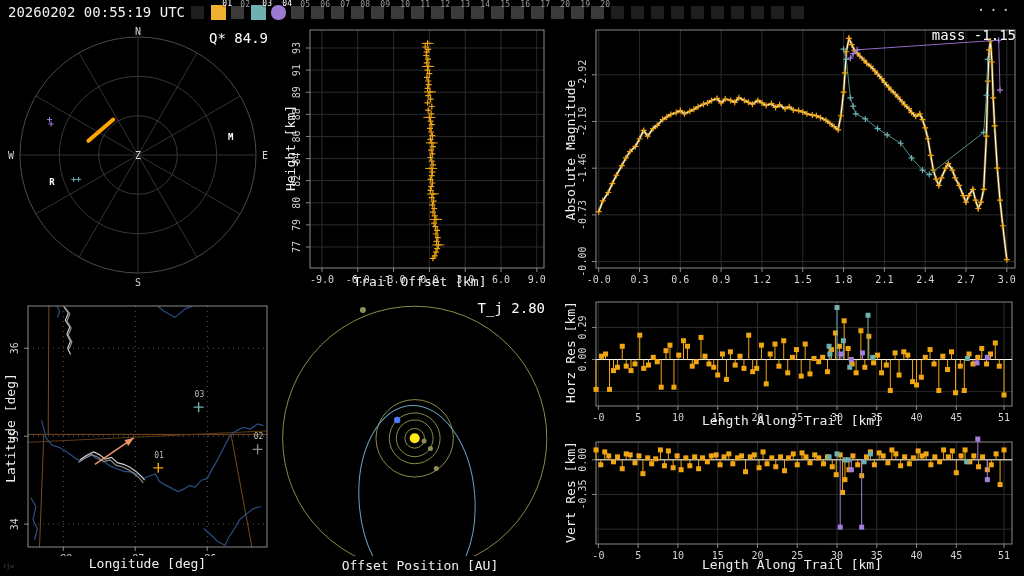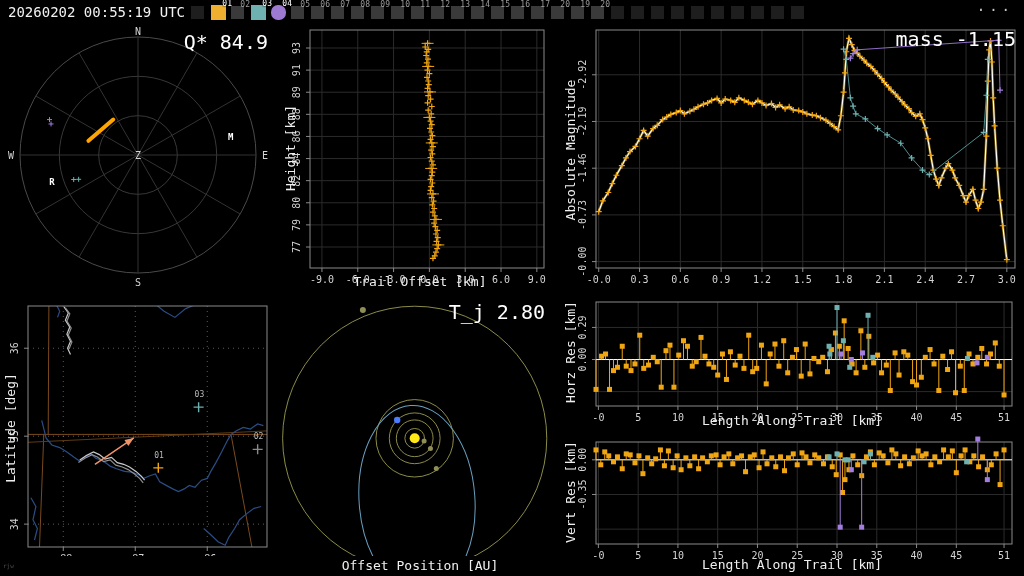--- a/index.html
+++ b/index.html
@@ -14,21 +14,21 @@
   .sqlbl{position:absolute;top:-5px;right:-6px;font-size:8px;line-height:8px;color:#9a9a9a;}
   .sq.active .sqlbl{color:#ffffff;text-shadow:0 0 2px #000,0 0 2px #000;}
   #menu-dots{position:absolute;right:10px;top:2px;font-size:14px;color:#c8c8c8;letter-spacing:4px;}
   svg{position:absolute;display:block;}
   svg text.tick{fill:#d4d4d4;font-family:"DejaVu Sans Mono",monospace;font-size:10px;}
   svg text.mark{fill:#ffffff;font-family:"DejaVu Sans Mono",monospace;font-size:9px;font-weight:bold;}
   svg text.maplbl{fill:#b8b8b8;font-family:"DejaVu Sans Mono",monospace;font-size:8px;}
   .lbl{position:absolute;font-size:13px;color:#efefef;white-space:nowrap;}
   .lbl.center{text-align:center;}
   .lbl.rot{transform:translate(-50%,-50%) rotate(-90deg);transform-origin:center;}
-  .ann{position:absolute;font-size:20px;color:#ffffff;white-space:nowrap;text-align:right;}
+  .ann{position:absolute;font-size:14px;color:#ffffff;white-space:nowrap;text-align:right;}
   #watermark{position:absolute;left:3px;top:562px;font-size:6px;color:#4a4a4a;}
 </style>
 </head>
 <body>
 
 <div id="app">
   <div id="topbar">
     <span id="timestamp">20260202 00:55:19 UTC</span>
     <div id="stations">
         <div class="sq off"></div>
@@ -1035,20 +1035,21 @@
 
   <div class="ann" style="left:140px;top:30px;width:128px">Q* 84.9</div>
 
   <div class="lbl rot" style="left:290px;top:148px">Height [km]</div>
   <div class="lbl center" style="left:280px;top:274px;width:280px">Trail Offset [km]</div>
 
   <div class="ann" style="left:820px;top:27px;width:196px">mass -1.15</div>
   <div class="lbl rot" style="left:570px;top:150px">Absolute Magnitude</div>
 
   <div class="lbl rot" style="left:10px;top:428px">Latitude [deg]</div>
+  <div class="lbl center" style="left:0;top:556px;width:295px">Longitude [deg]</div>
 
   <div class="ann" style="left:400px;top:300px;width:145px">T_j 2.80</div>
   <div class="lbl center" style="left:280px;top:558px;width:280px">Offset Position [AU]</div>
 
   <div class="lbl rot" style="left:570px;top:352px">Horz Res [km]</div>
   <div class="lbl center" style="left:560px;top:413px;width:464px">Length Along Trail [km]</div>
 
   <div class="lbl rot" style="left:570px;top:492px">Vert Res [km]</div>
   <div class="lbl center" style="left:560px;top:557px;width:464px">Length Along Trail [km]</div>
 

